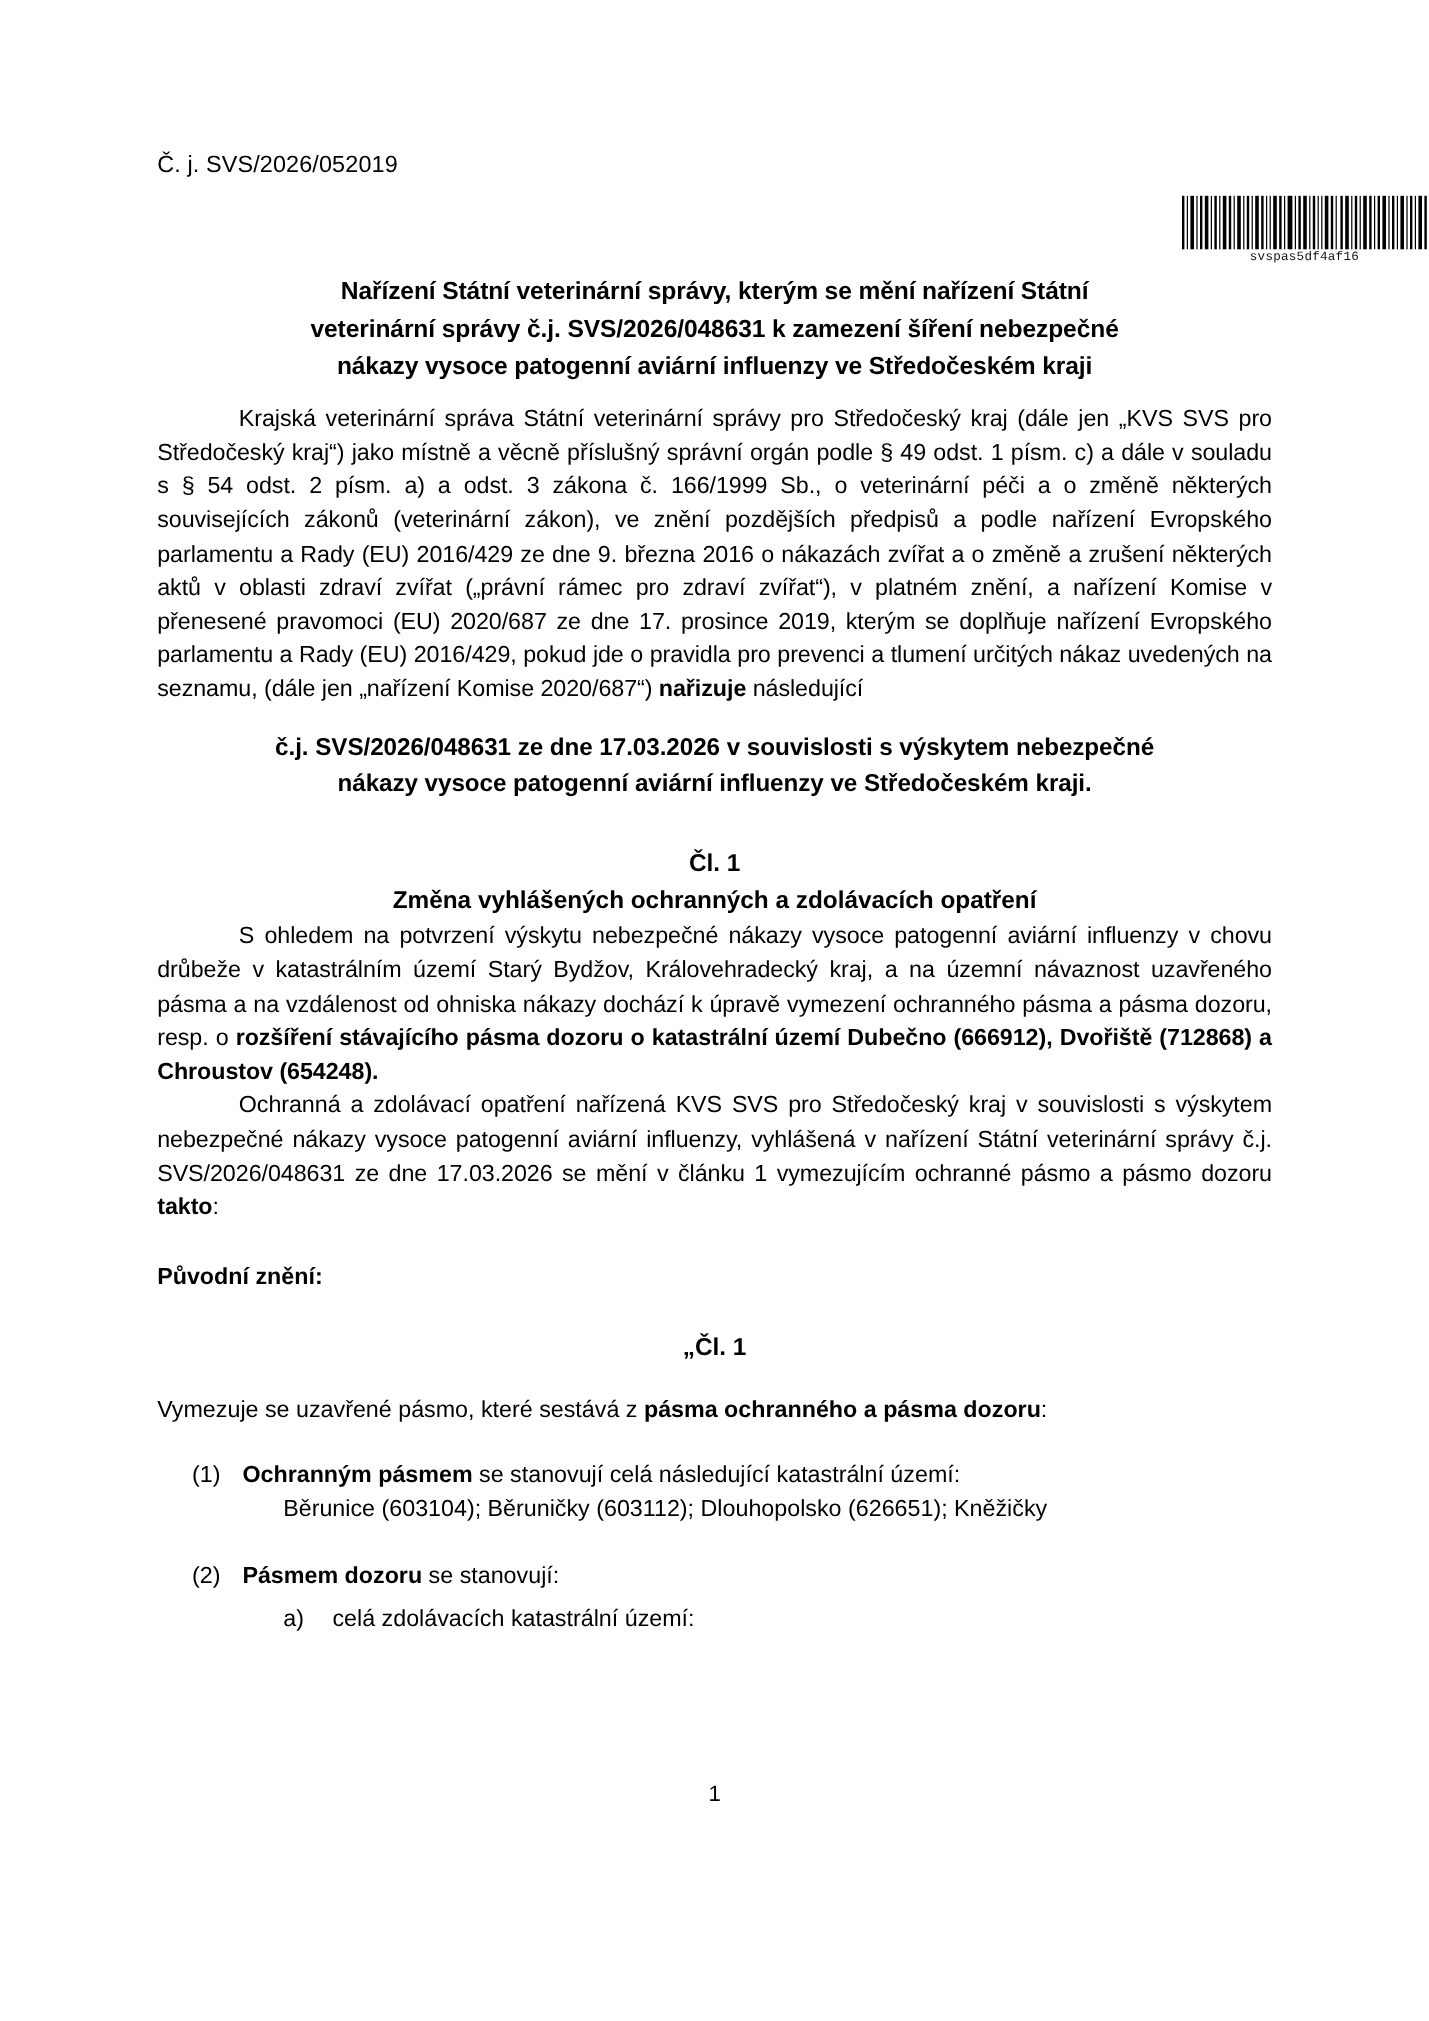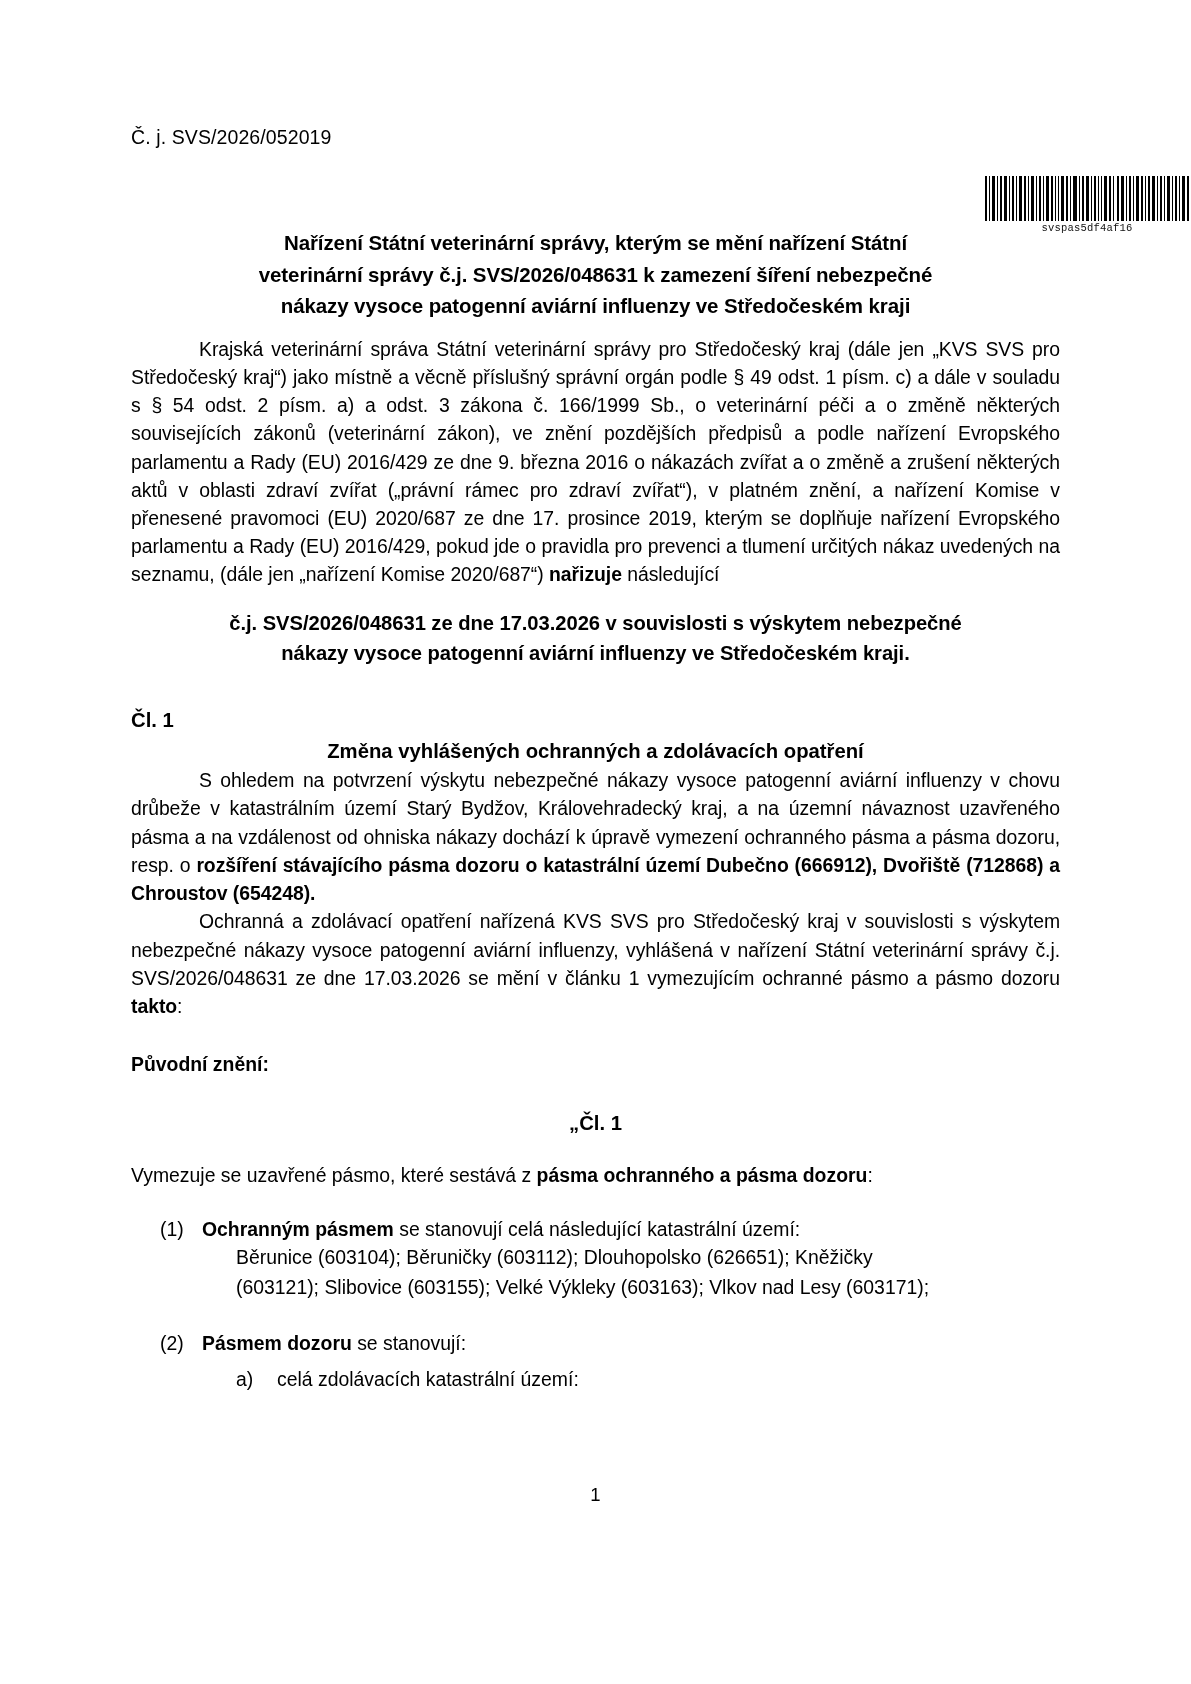--- a/index.html
+++ b/index.html
@@ -35,21 +35,21 @@
     margin-top: 125px;
     font-size: 19.5px;
     line-height: 1.25;
     letter-spacing: 0.1px;
   }
 
   
   .barcode-block {
     position: absolute;
     right: 0px;
-    top: 176px;
+    top: 163px;
     width: 208px;
     text-align: center;
   }
   .barcode-bars {
     height: 45px;
     width: 208px;
     display: block;
   }
   .barcode-text {
     font-family: "Liberation Mono", monospace;
@@ -90,21 +90,21 @@
     text-align: center;
     font-weight: bold;
     font-size: 20.2px;
     line-height: 1.5;
     letter-spacing: -0.05px;
   }
   .amend-block { margin-top: 28px; }
   .amend-sub   { margin-top: 19px; }
 
   .article-head {
-    text-align: left;
+    text-align: center;
     font-weight: bold;
     font-size: 20.3px;
     line-height: 1.45;
     margin-top: 38px;
   }
   .article-sub {
     text-align: center;
     font-weight: bold;
     font-size: 20.3px;
     line-height: 1.45;
@@ -214,21 +214,20 @@
 
     <div class="lead-line"><span>Vymezuje se uzavřené pásmo, které sestává z </span><b>pásma ochranného a pásma dozoru</b><span>:</span></div>
 
     <div class="num-item">
       <div class="num-row">
         <span class="num-marker">(1)</span>
         <span class="num-body"><b>Ochranným pásmem</b><span> se stanovují celá následující katastrální území:</span></span>
       </div>
       <div class="sub-lines">
         <div>Běrunice (603104); Běruničky (603112); Dlouhopolsko (626651); Kněžičky</div>
-        <div>(603121); Slibovice (603155); Velké Výkleky (603163); Vlkov nad Lesy (603171);</div>
       </div>
     </div>
 
     <div class="num-item">
       <div class="num-row">
         <span class="num-marker">(2)</span>
         <span class="num-body"><b>Pásmem dozoru</b><span> se stanovují:</span></span>
       </div>
     </div>
 

